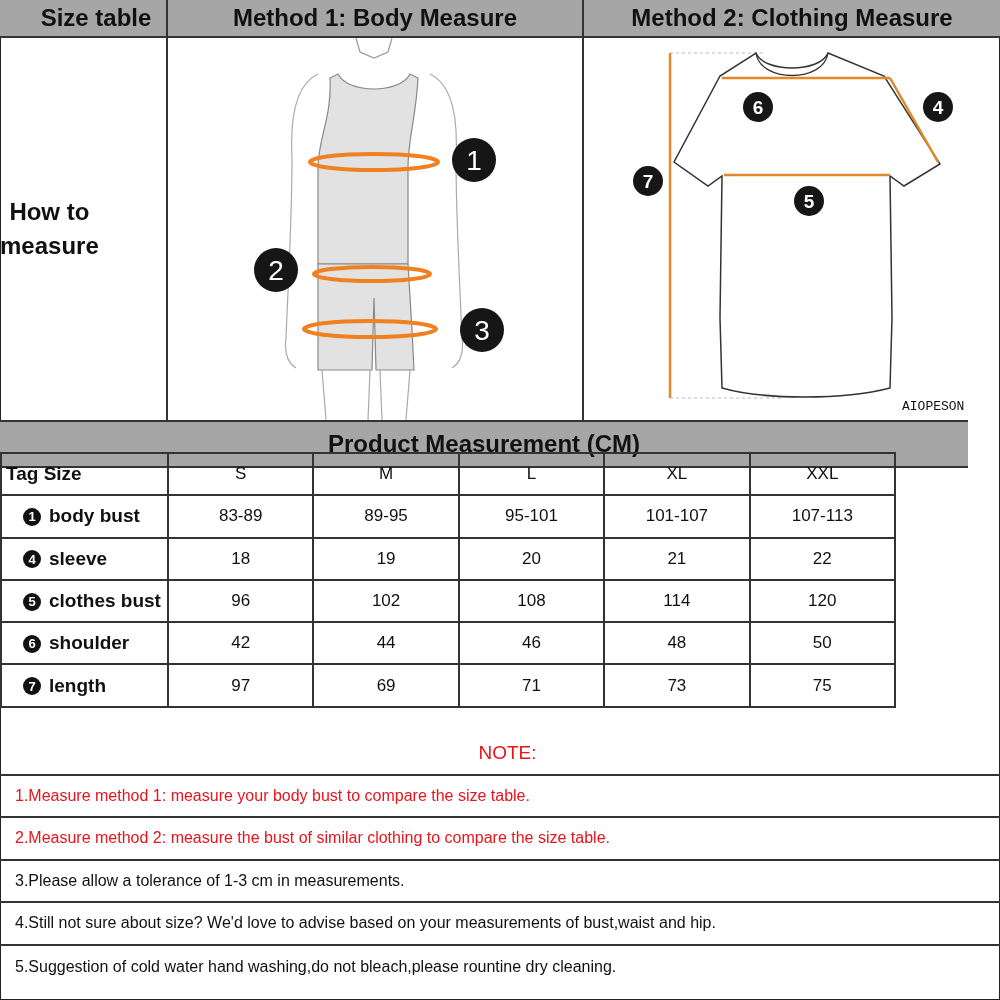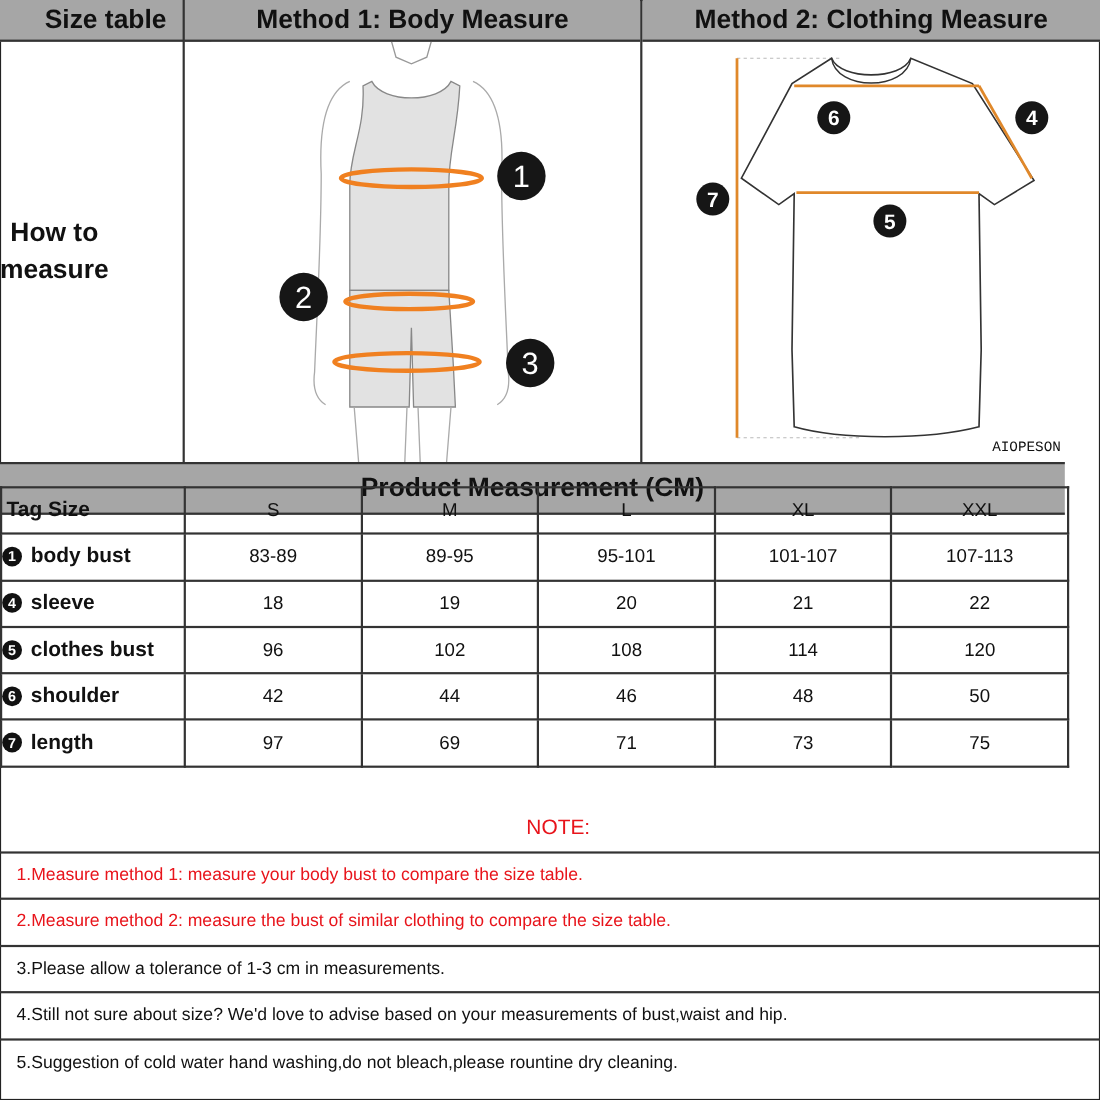--- a/index.html
+++ b/index.html
@@ -14,23 +14,23 @@
 
   .howto { position: absolute; left: 0; top: 38px; width: 166px; height: 382px;
            display: flex; align-items: center; justify-content: flex-start; text-align: center;
            font-weight: bold; font-size: 24px; line-height: 34px; }
   .fig { position: absolute; top: 38px; height: 382px; }
 
   .pm-hdr { position: absolute; left: 0; top: 420px; width: 968px; height: 44px; background: #a6a6a6;
             border-top: 2px solid #333; border-bottom: 2px solid #333; display: flex; align-items: center;
             justify-content: center; font-weight: bold; font-size: 24px; }
 
-  table.sz { position: absolute; left: 0; top: 442px; width: 972px; border-collapse: collapse; table-layout: fixed; }
+  table.sz { position: absolute; left: 0; top: 452px; width: 896px; border-collapse: collapse; table-layout: fixed; }
   table.sz td { border: 2px solid #333; height: 40.3px; text-align: center; font-size: 17px; padding: 0; }
-  table.sz td.lab { text-align: left; font-weight: bold; font-size: 19px; padding-left: 0; white-space: nowrap; }
+  table.sz td.lab { text-align: left; font-weight: bold; font-size: 19px; padding-left: 21px; white-space: nowrap; }
   .num { display: inline-flex; width: 18px; height: 18px; border-radius: 50%; background: #111; color: #fff;
          font-size: 13px; font-weight: bold; align-items: center; justify-content: center; margin-right: 8px;
          vertical-align: 1px; }
 
   .notes { position: absolute; left: 0; top: 733px; width: 1000px; }
   .note { height: 42.5px; border-bottom: 2px solid #333; display: flex; align-items: center;
           font-size: 16px; padding-left: 15px; box-sizing: border-box; }
   .note.center { justify-content: center; font-size: 19px; }
   .red { color: #e8141b; }
 </style>

